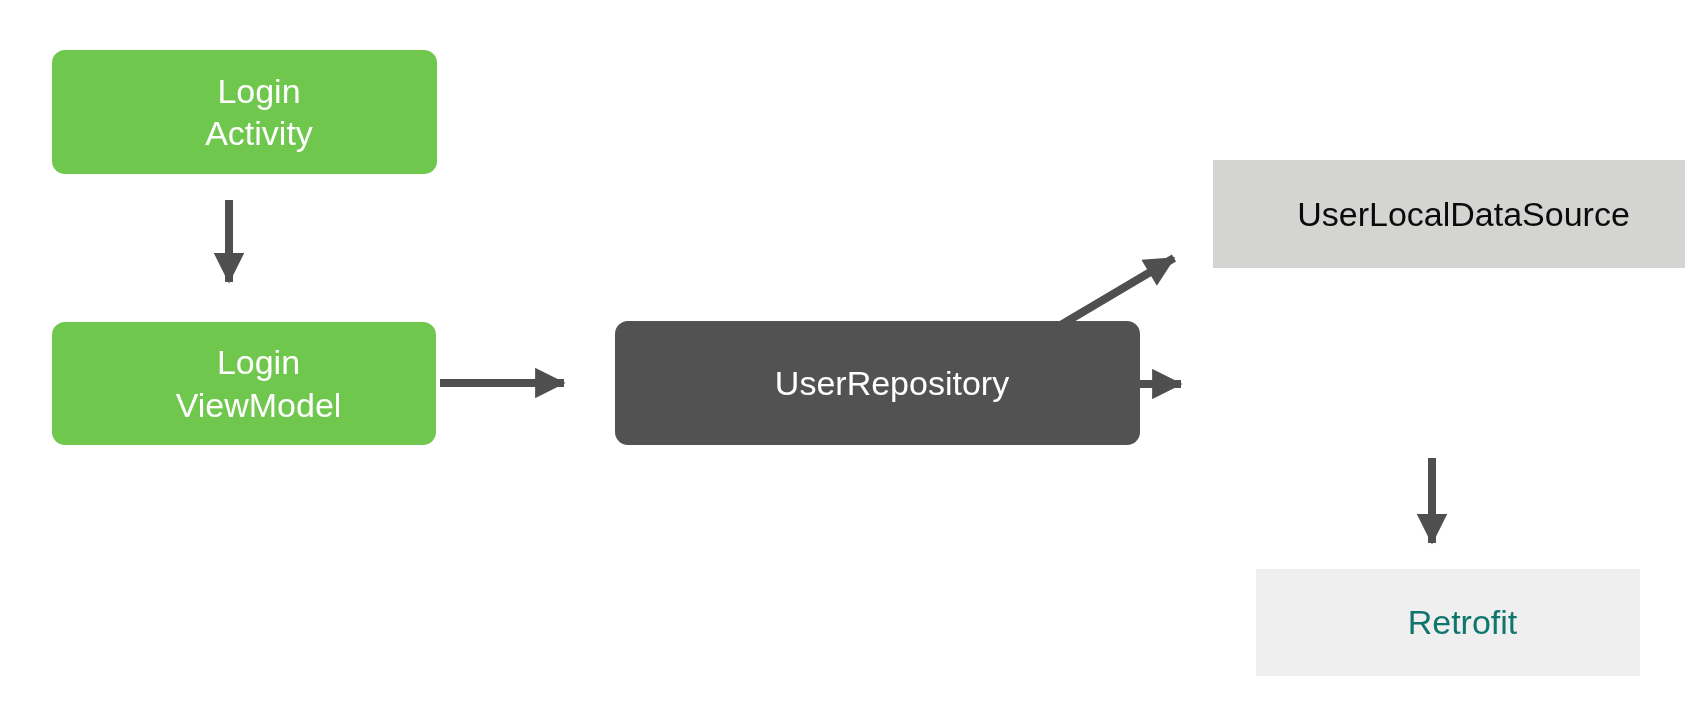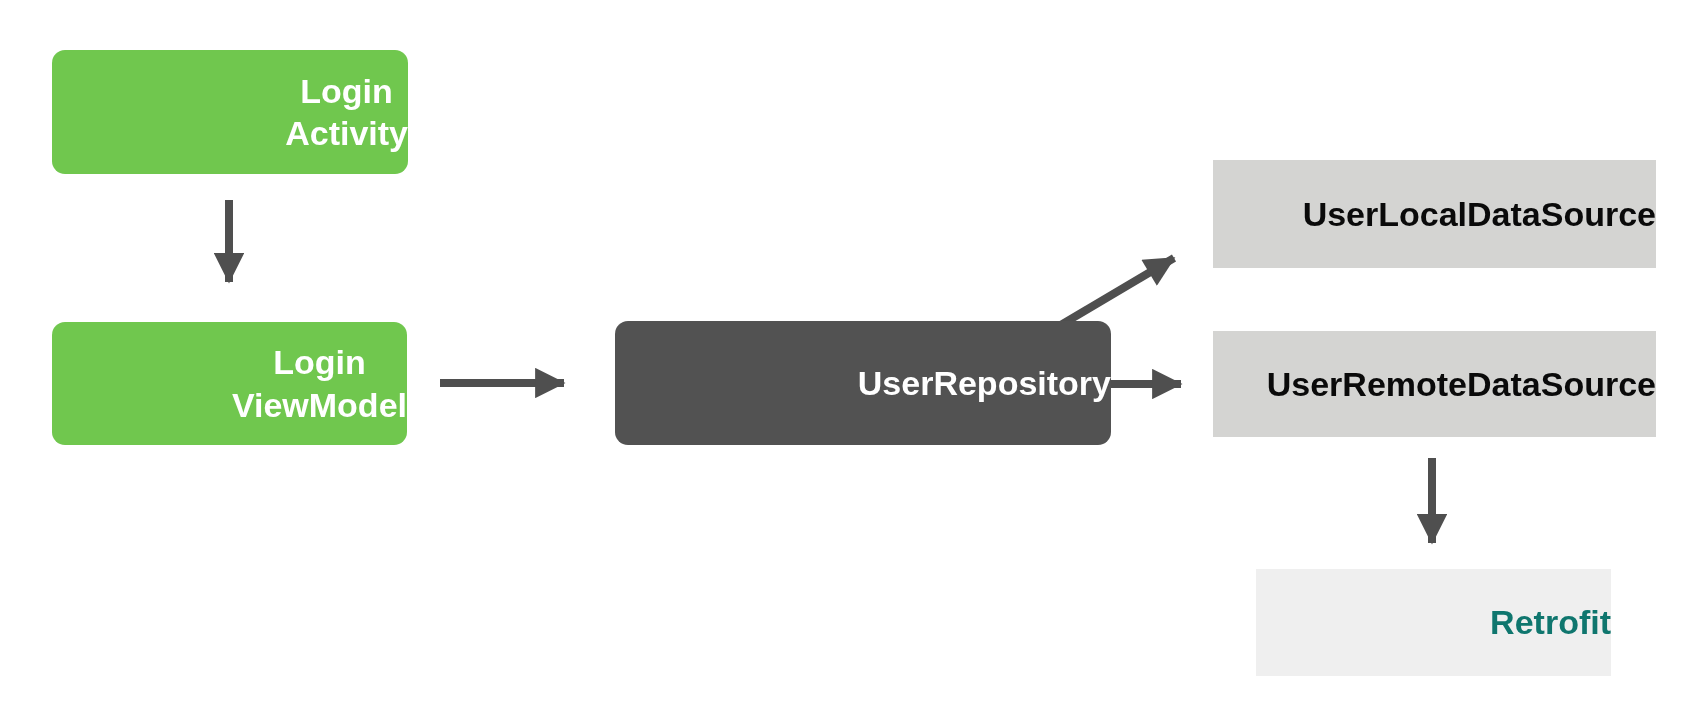--- a/index.html
+++ b/index.html
@@ -12,26 +12,27 @@
     width: 1705px;
     height: 726px;
     background: #ffffff;
     font-family: "Liberation Sans", sans-serif;
     overflow: hidden;
   }
   .node {
     position: absolute;
     display: flex;
     align-items: center;
-    justify-content: flex-end;
+    justify-content: center;
     text-align: center;
     white-space: pre-line;
     font-size: 34px;
     line-height: 1.24;
-    font-weight: 700;
+    font-weight: 400;
+    padding-left: 29px;
   }
   .node--green {
     background: #70C74E;
     color: #ffffff;
     border-radius: 13px;
   }
   .node--dark {
     background: #525252;
     color: #ffffff;
     border-radius: 13px;
@@ -95,21 +96,18 @@
   </div>
 
   <div class="node node--dark" id="node-user-repository">
     <span>UserRepository</span>
   </div>
 
   <div class="node node--gray" id="node-user-local-source">
     <span>UserLocalDataSource</span>
   </div>
 
-  <div class="node node--gray" id="node-user-remote-source">
-    <span>UserRemoteDataSource</span>
-  </div>
 
   <div class="node node--lightgray" id="node-retrofit">
     <span>Retrofit</span>
   </div>
 
 </div>
 
 </body></html>

